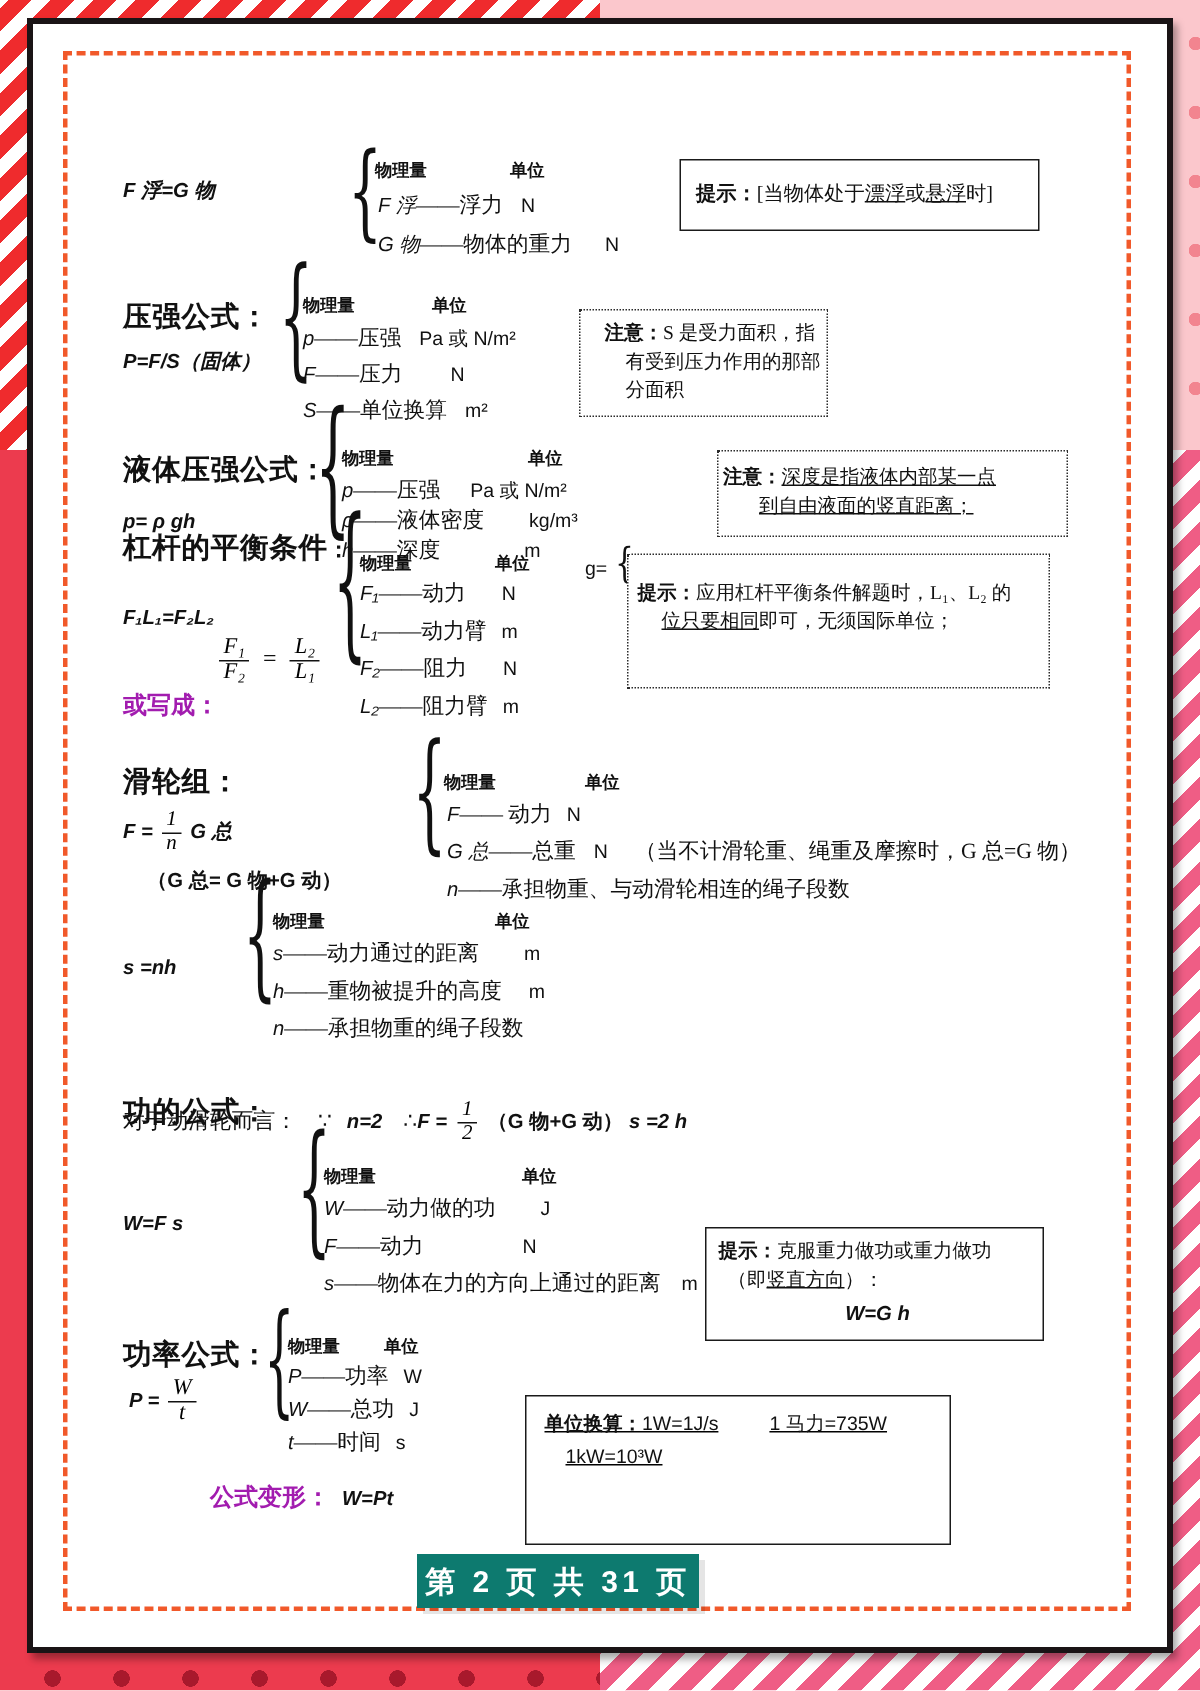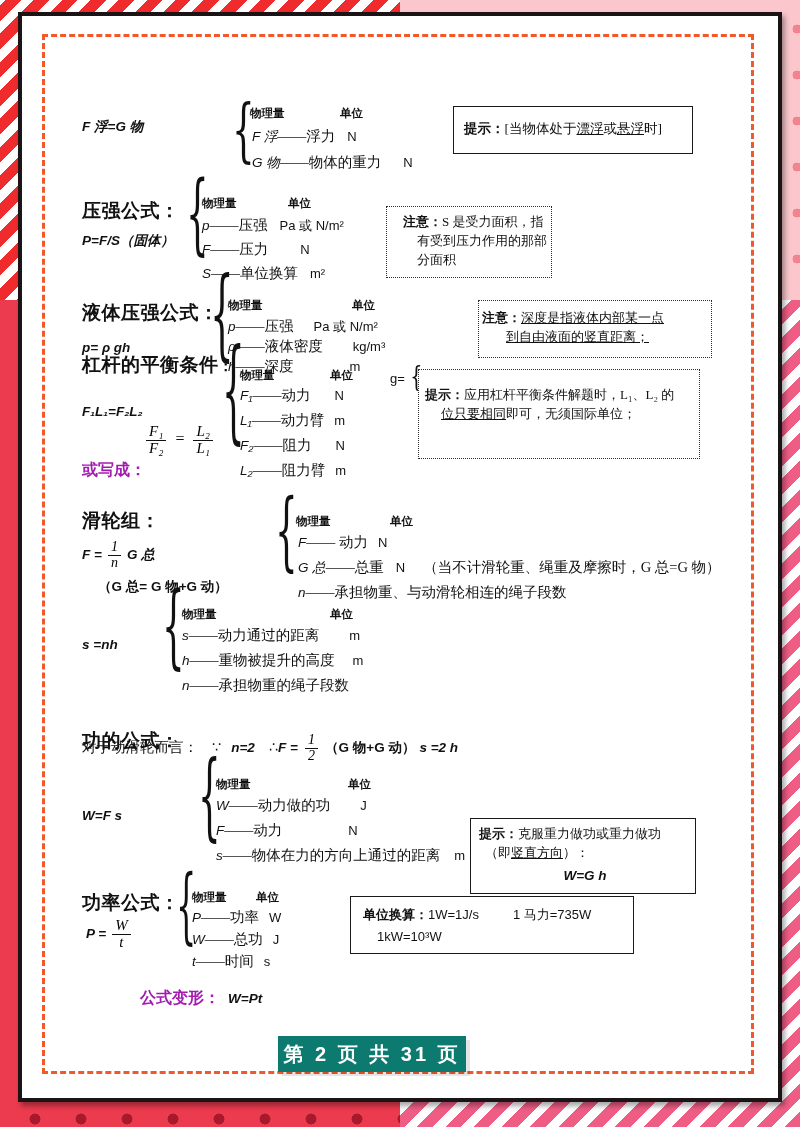--- a/index.html
+++ b/index.html
@@ -362,21 +362,21 @@
     <div class="abs" style="left:192px;top:952px;">
       <span class="sym">t</span><span class="txt">——</span><span class="txt">时间</span>
       <span class="unit" style="margin-left:6px;">s</span>
     </div>
 
     <div class="abs" style="left:140px;top:988px;">
       <span class="hd-sm" style="font-size:16px;">公式变形：</span>
       <span class="frm" style="margin-left:4px;">W=Pt</span>
     </div>
 
-    <div class="abs box-solid" style="left:350px;top:896px;width:284px;height:58px;">
+    <div class="abs box-solid" style="left:350px;top:930px;width:284px;height:100px;text-decoration:underline;">
       <div class="boxtxt" style="padding:9px 0 0 12px;font-size:13px;">
         <div>
           <b>单位换算：</b><span class="unit">1W=1J/s</span><span class="unit" style="margin-left:34px;">1 马力=735W</span>
         </div>
         <div class="unit" style="padding-left:14px;padding-top:3px;">1kW=10³W</div>
       </div>
     </div>
 
     <div class="badge" style="left:278px;top:1036px;width:188px;height:36px;">第 2 页 共 31 页</div>
 

